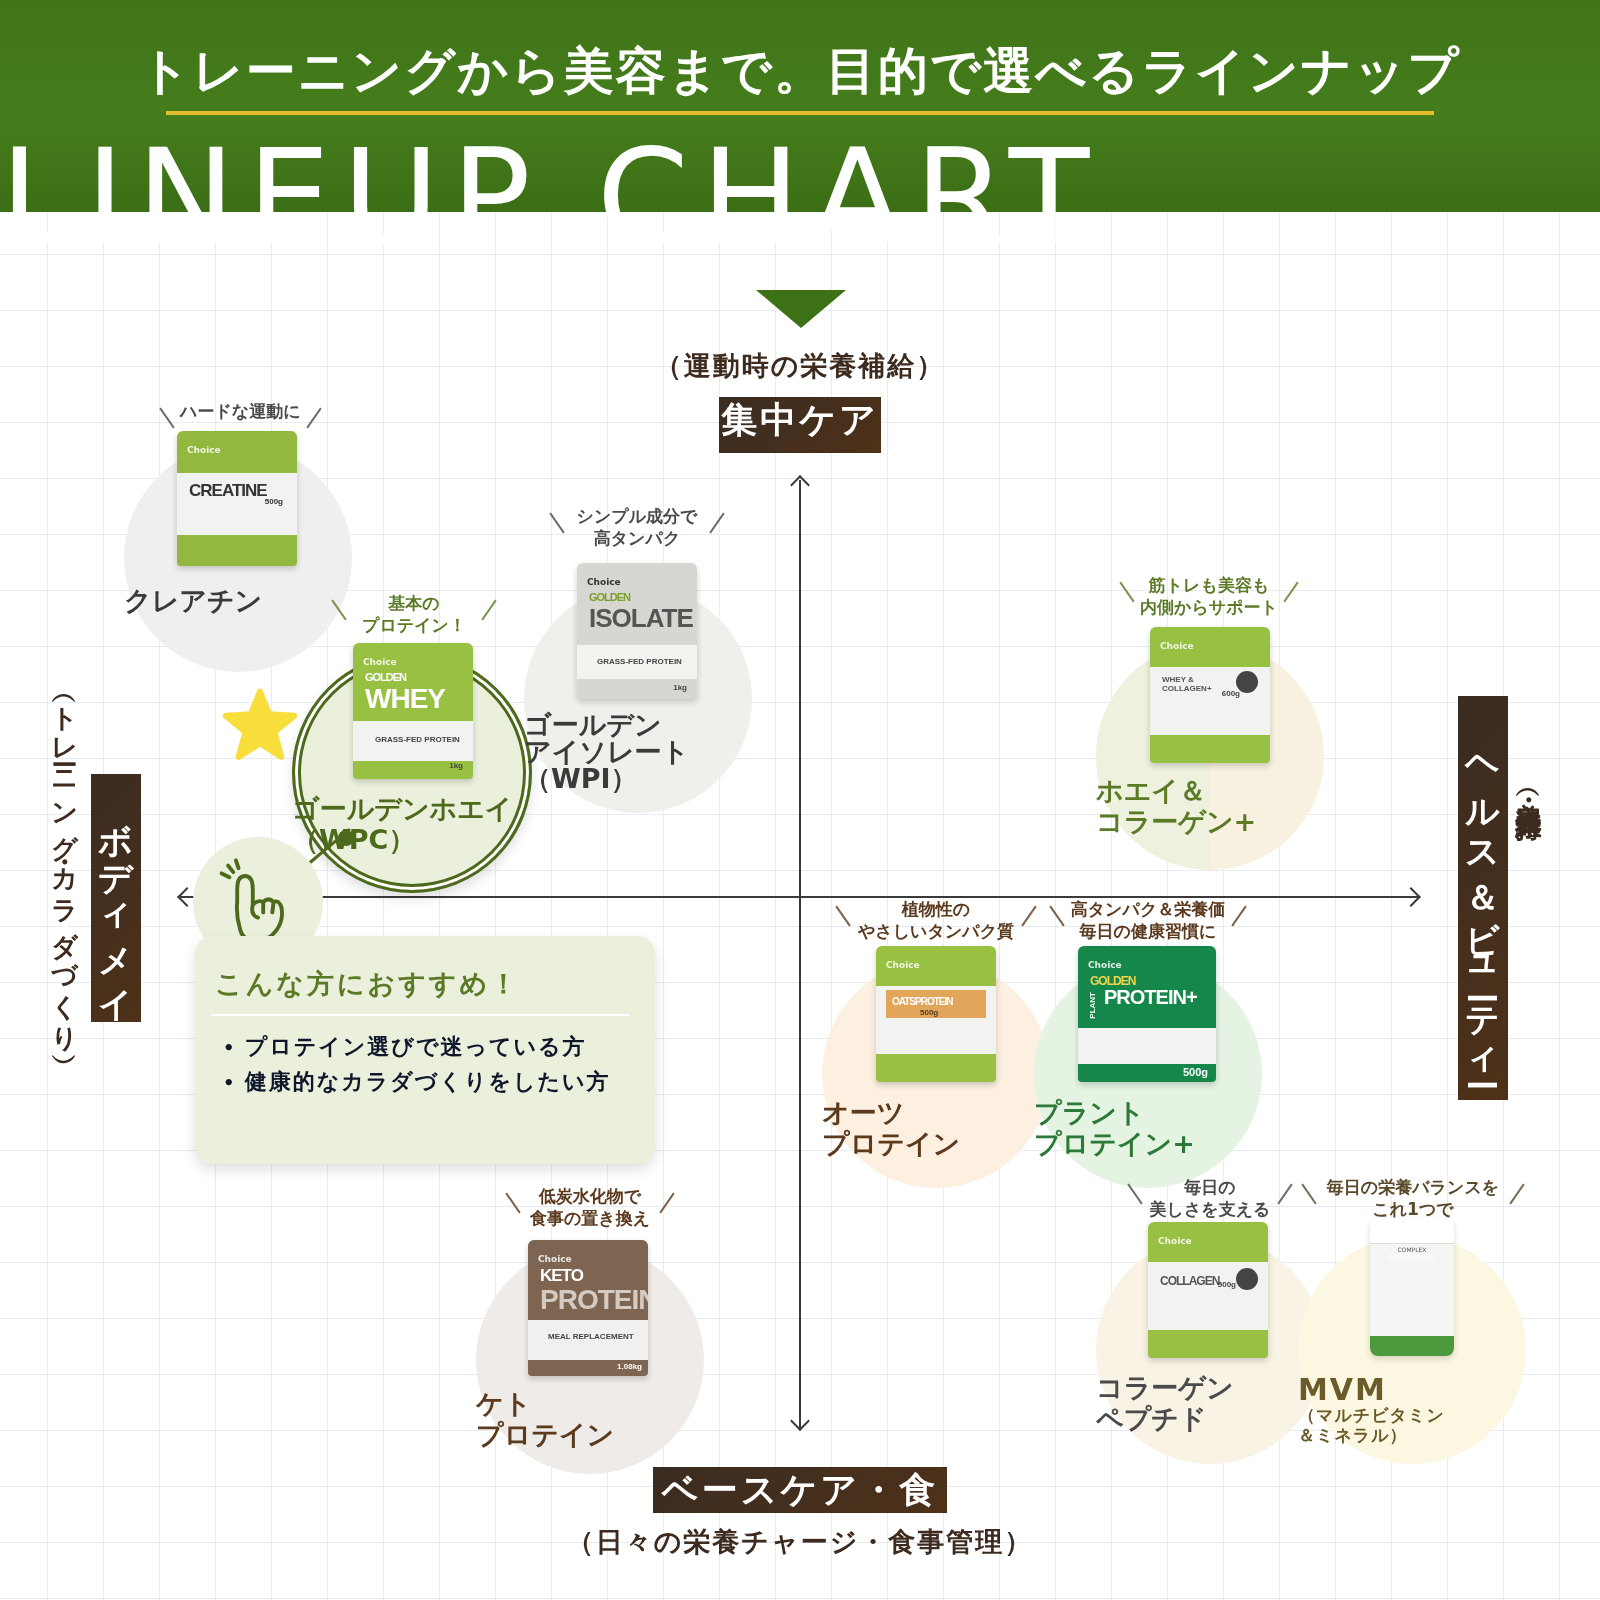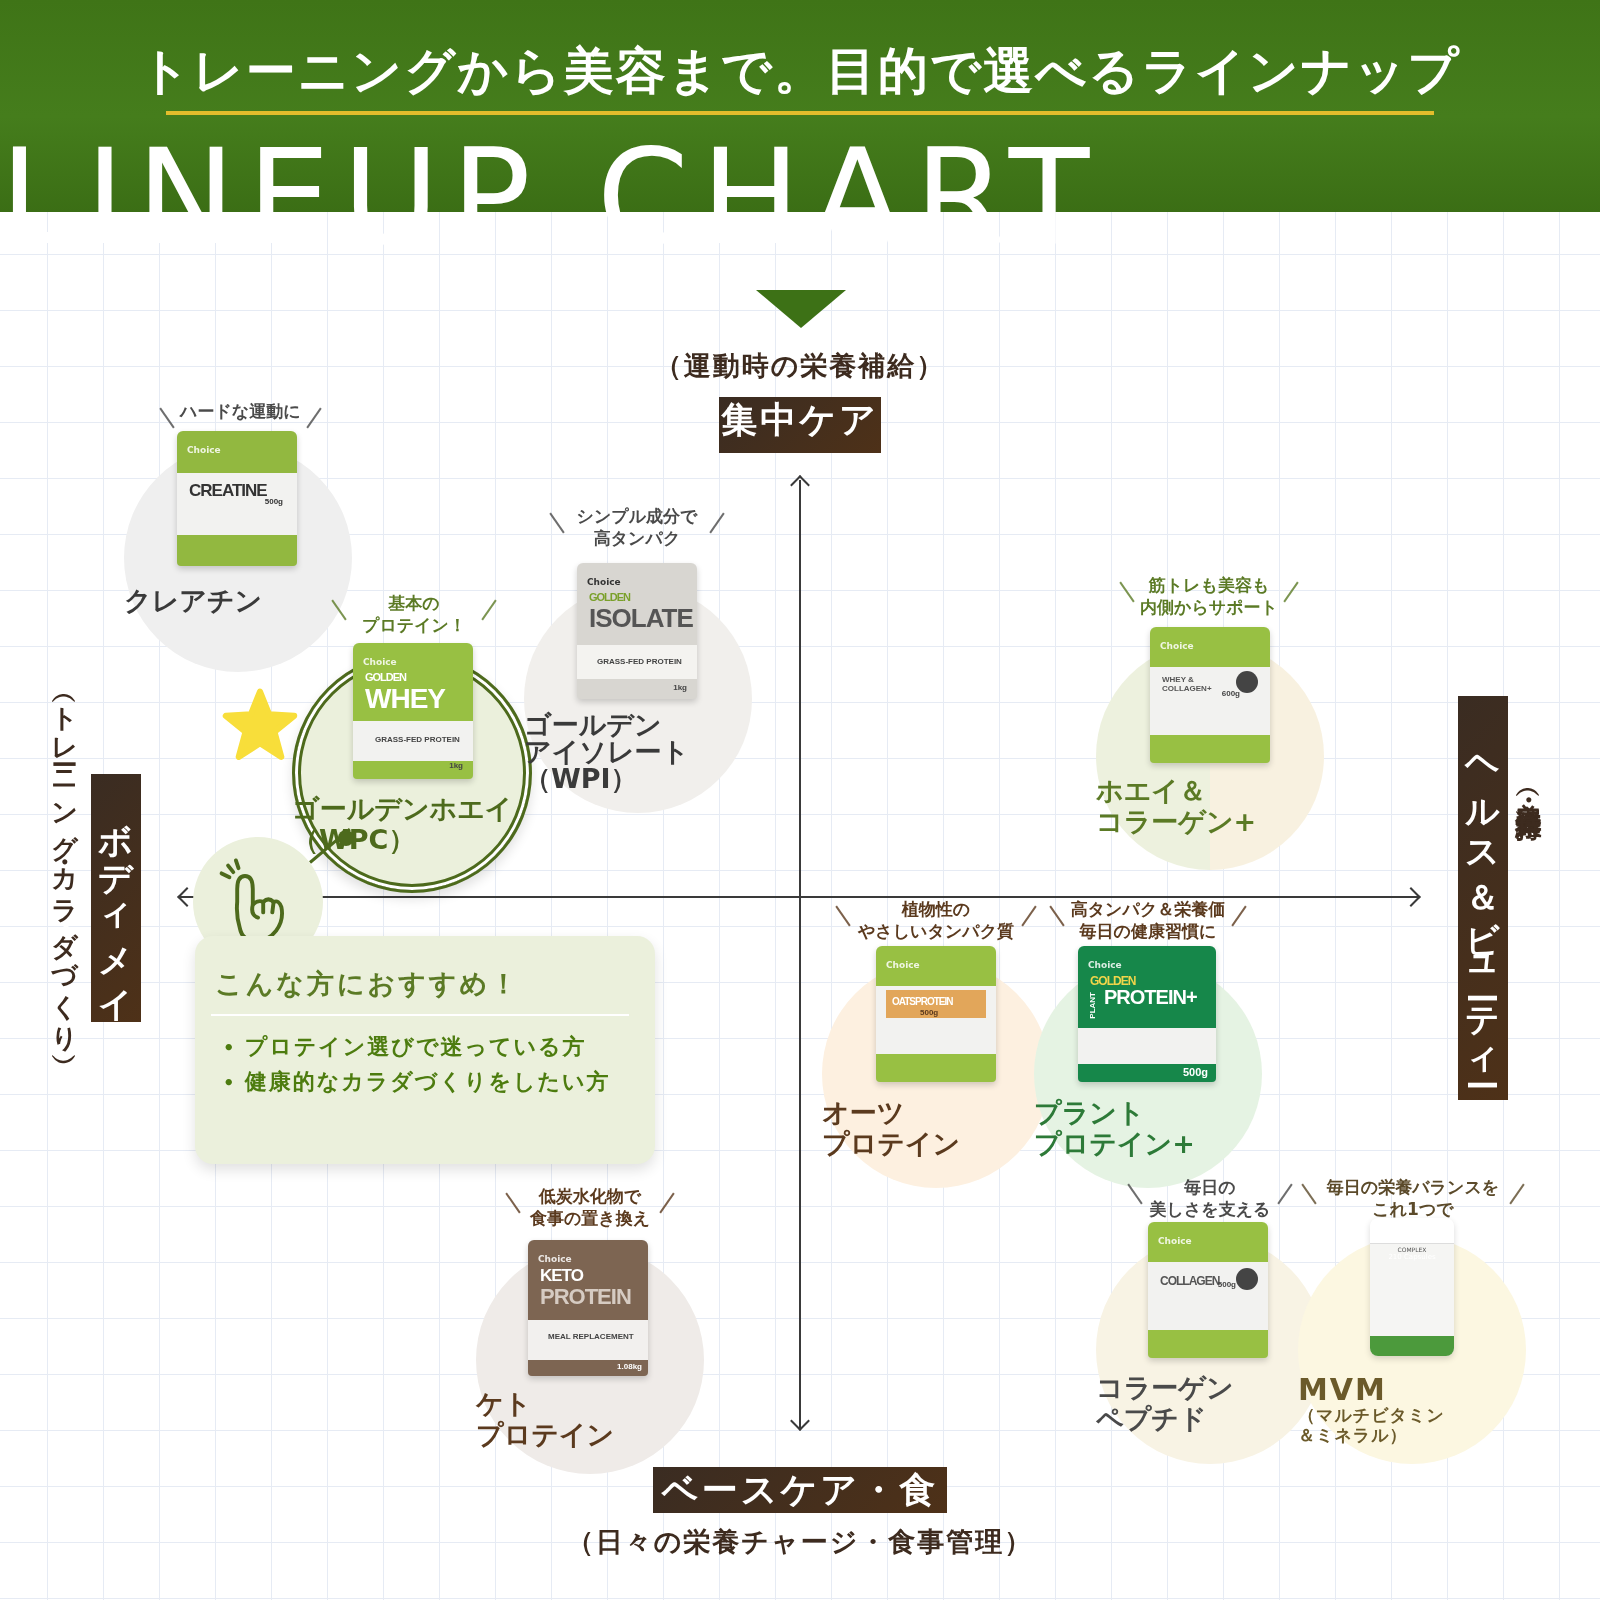--- a/index.html
+++ b/index.html
@@ -104,21 +104,21 @@
 
   
   .hand-circle { position: absolute; left: 193px; top: 837px; width: 130px; height: 130px; border-radius: 50%; background: #ebf0dc; }
   .rec-card {
     position: absolute; left: 195px; top: 936px; width: 460px; height: 228px;
     background: #ebf0dc; border-radius: 18px; box-shadow: 0 6px 14px rgba(0,0,0,.12);
   }
   .rec-title { position: absolute; left: 20px; top: 30px; color: #5b7a25; font-size: 27px; font-weight: bold; letter-spacing: 3px; }
   .rec-rule { position: absolute; left: 16px; top: 78px; width: 418px; height: 2px; background: #ffffff; }
   .rec-list { position: absolute; left: 28px; top: 94px; list-style: none; }
-  .rec-list li { font-size: 22px; font-weight: bold; line-height: 34px; color: #4d7c0f; letter-spacing: 2px; }
+  .rec-list li { font-size: 22px; font-weight: bold; line-height: 34px; color: #0f172a; letter-spacing: 2px; }
   .rec-list li::before { content: "• "; font-size: 18px; }
   .pointer-line { position: absolute; left: 310px; top: 861px; width: 52px; height: 3px; background: #4d6a1c; transform: rotate(-40deg); transform-origin: left center; }
   .pointer-dot { position: absolute; left: 338px; top: 830px; width: 16px; height: 16px; border-radius: 50%; background: #4d6a1c; }
 </style>
 </head>
 <body>
 
 <div class="header">
   <div class="subtitle">トレーニングから美容まで。目的で選べるラインナップ</div>
   <div class="gold-rule"></div>
@@ -246,21 +246,21 @@
 
 <div class="bubble" style="left:476px;top:1246px;width:228px;height:228px;background:#efebe8;"></div>
 <div class="tagline" style="left:526px;top:1185px;width:128px;color:#5b3a1e;">
   <div>低炭水化物で</div>
   <div>食事の置き換え</div>
 </div>
 <div class="pkg" style="left:528px;top:1240px;width:120px;height:136px;background:#7d6552;">
   <div class="band" style="top:80px;height:40px;background:#f2f0ee;"></div>
   <div class="brand">Choice</div>
   <div class="big" style="top:26px;font-size:17px;color:#fff;text-align:center;">KETO</div>
-  <div class="big" style="top:44px;font-size:22px;color:#d6cbc2;">PROTEIN</div>
+  <div class="big" style="top:44px;font-size:28px;color:#d6cbc2;">PROTEIN</div>
   <div class="small" style="left:20px;top:92px;color:#444;">MEAL REPLACEMENT</div>
   <div class="small" style="right:6px;top:122px;color:#fff;">1.08kg</div>
 </div>
 <div class="pname" style="left:476px;width:228px;top:1388px;color:#5b3a1e;">
   <div>ケト</div>
   <div>プロテイン</div>
 </div>
 
 <div class="bubble" style="left:1096px;top:1236px;width:228px;height:228px;background:#f8f3e4;"></div>
 <div class="tagline" style="left:1148px;top:1176px;width:124px;color:#4a4a4a;">

